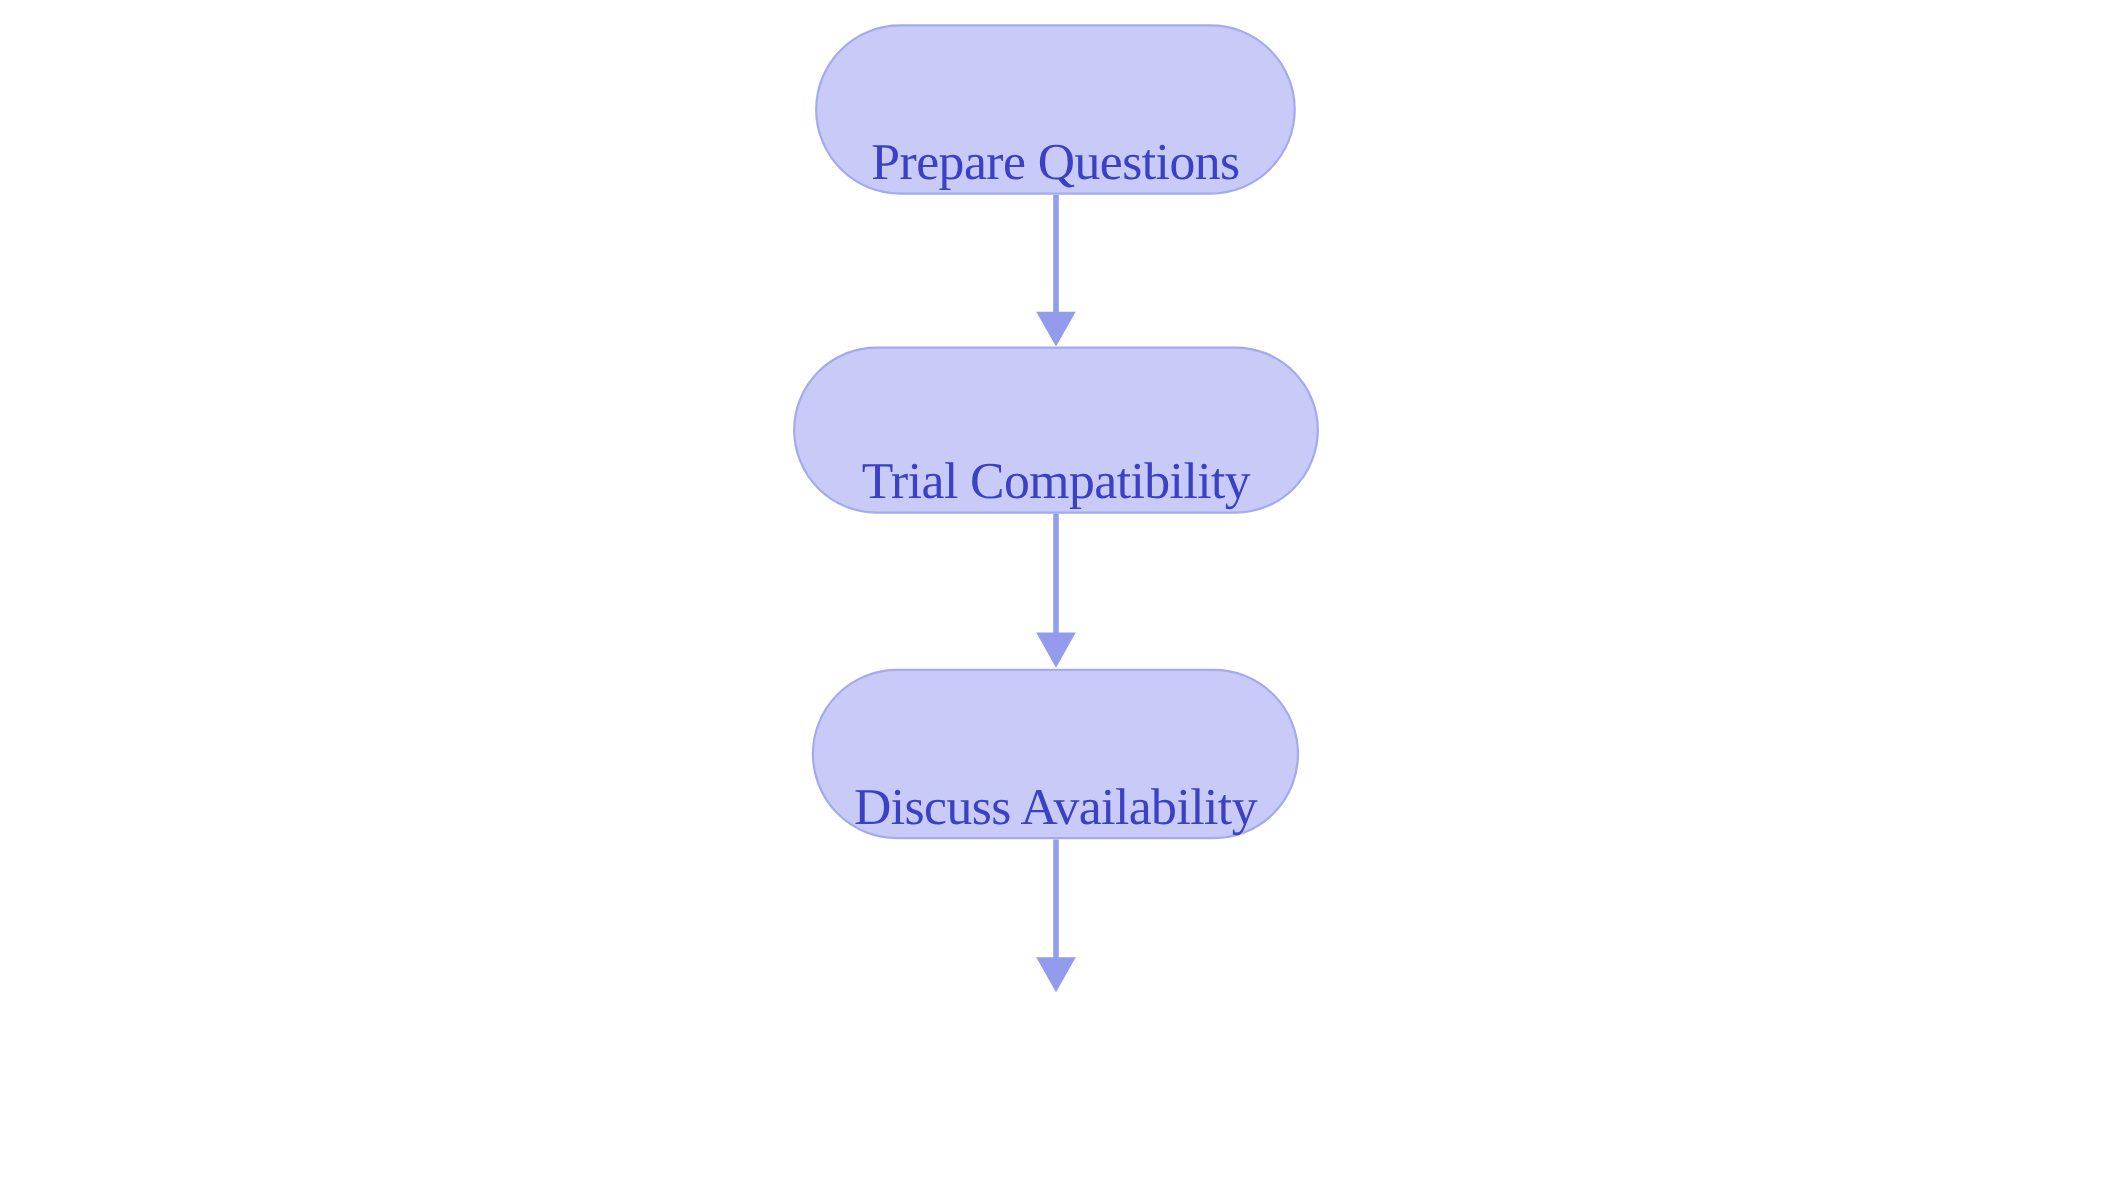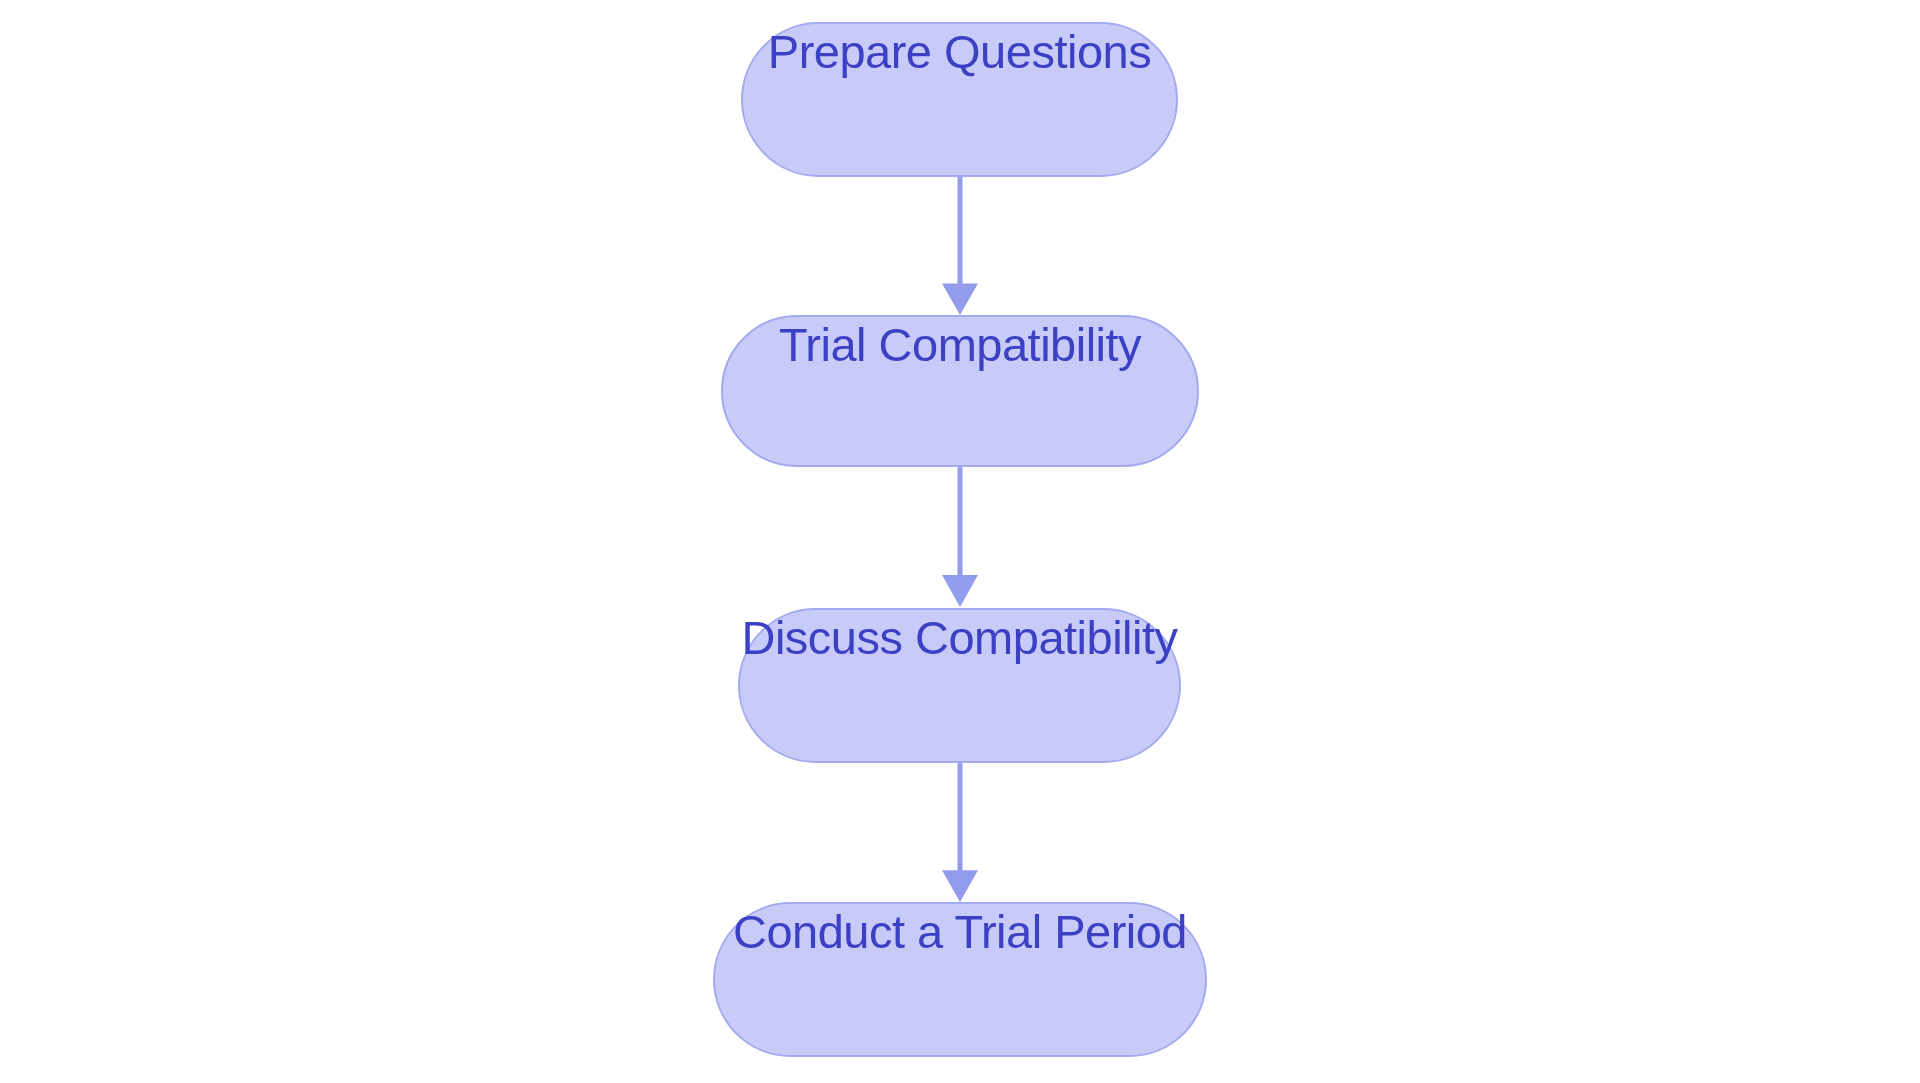--- a/index.html
+++ b/index.html
@@ -19,30 +19,31 @@
   }
   .canvas {
     position: relative;
     width: 1920px;
     height: 1083px;
     background: var(--bg);
   }
   .flow-node {
     position: absolute;
     display: flex;
-    align-items: flex-start;
+    align-items: flex-end;
     justify-content: center;
     background: var(--node-fill);
     border: 2.5px solid var(--node-border);
     border-radius: 999px;
     color: var(--node-text);
     font-size: 47px;
     letter-spacing: -0.5px;
     white-space: nowrap;
     text-align: center;
+    font-family: Liberation Serif, serif;
   }
   .node-1 { left: 741px; top: 22px;  width: 437px; height: 155px; }
   .node-2 { left: 721px; top: 315px; width: 478px; height: 152px; }
   .node-3 { left: 738px; top: 608px; width: 443px; height: 155px; }
   .node-4 { left: 713px; top: 902px; width: 494px; height: 155px; }
   .connector {
     position: absolute;
     left: 940px;
     width: 40px;
   }
@@ -72,27 +73,24 @@
   </div>
 
   <div class="connector conn-2">
     <svg viewBox="0 0 40 140" preserveAspectRatio="none">
       <rect x="17.5" y="0" width="5" height="110" fill="var(--arrow)"></rect>
       <polygon points="2,108 38,108 20,140" fill="var(--arrow)"></polygon>
     </svg>
   </div>
 
   <div class="flow-node node-3">
-    <span>Discuss Compatibility</span>
+    <span>Discuss Availability</span>
   </div>
 
   <div class="connector conn-3">
     <svg viewBox="0 0 40 140" preserveAspectRatio="none">
       <rect x="17.5" y="0" width="5" height="110" fill="var(--arrow)"></rect>
       <polygon points="2,108 38,108 20,140" fill="var(--arrow)"></polygon>
     </svg>
   </div>
 
-  <div class="flow-node node-4">
-    <span>Conduct a Trial Period</span>
-  </div>
 
 </div>
 
 </body></html>

